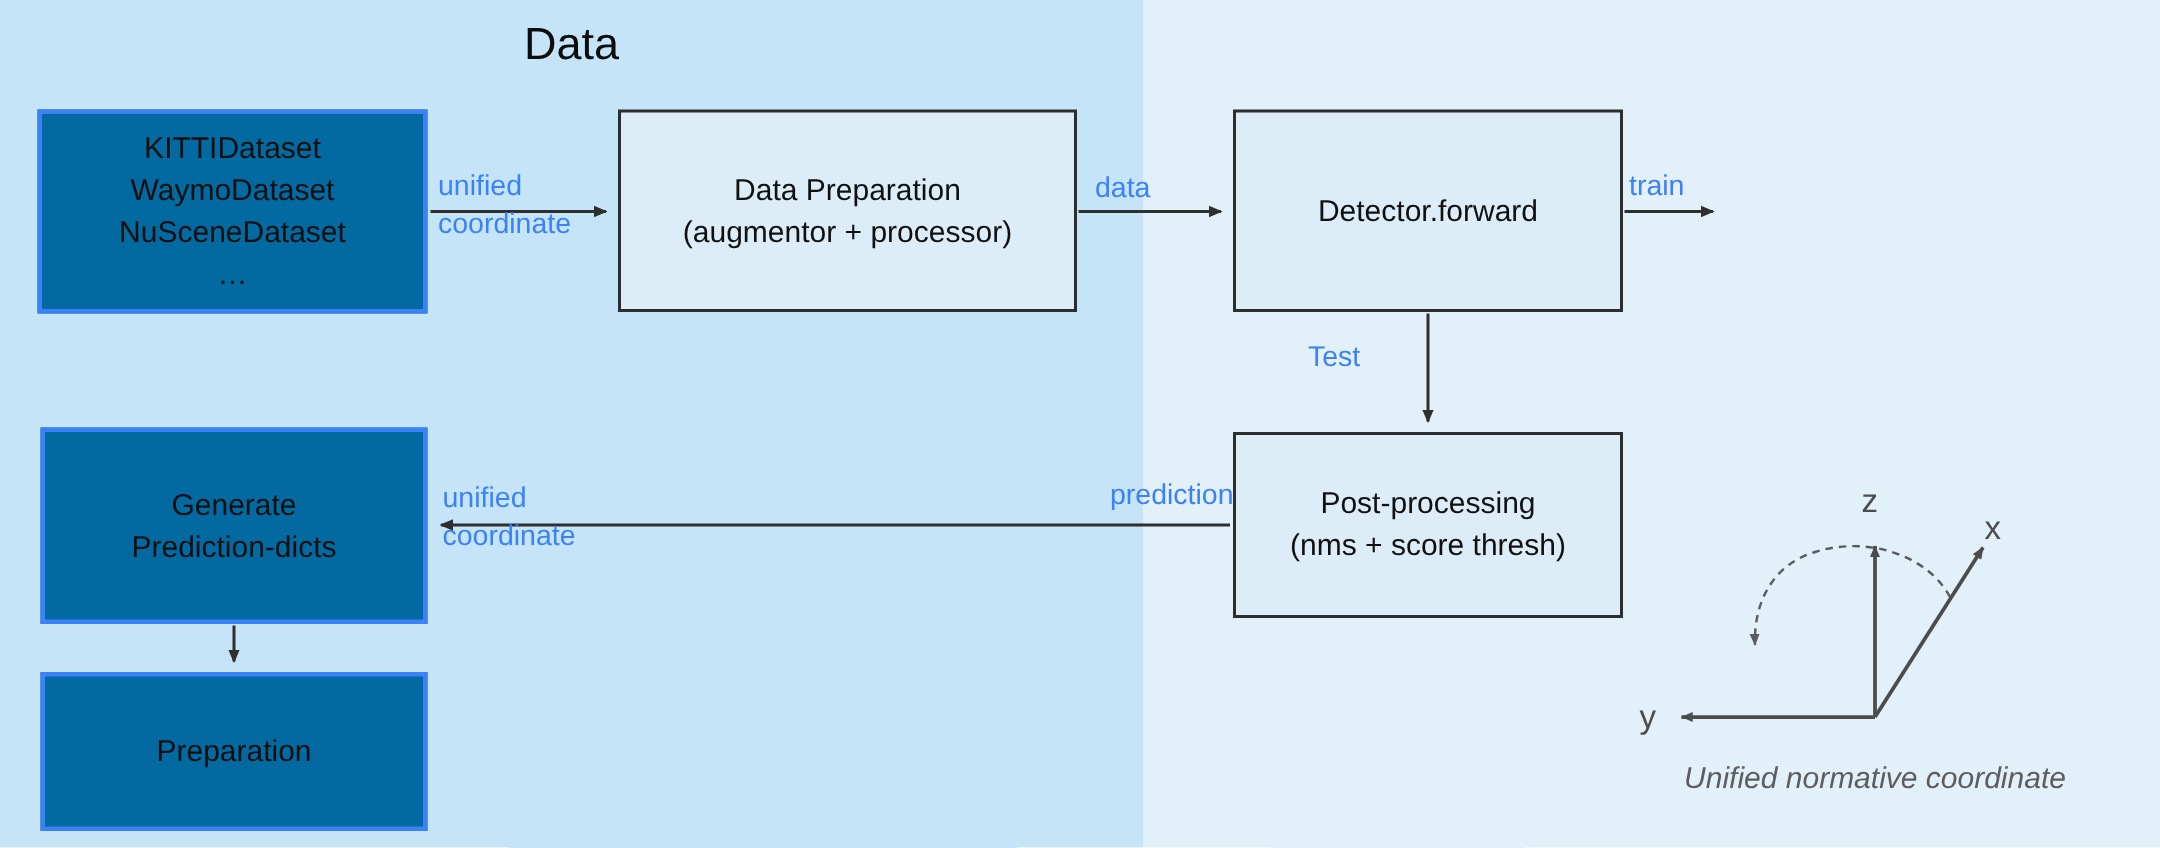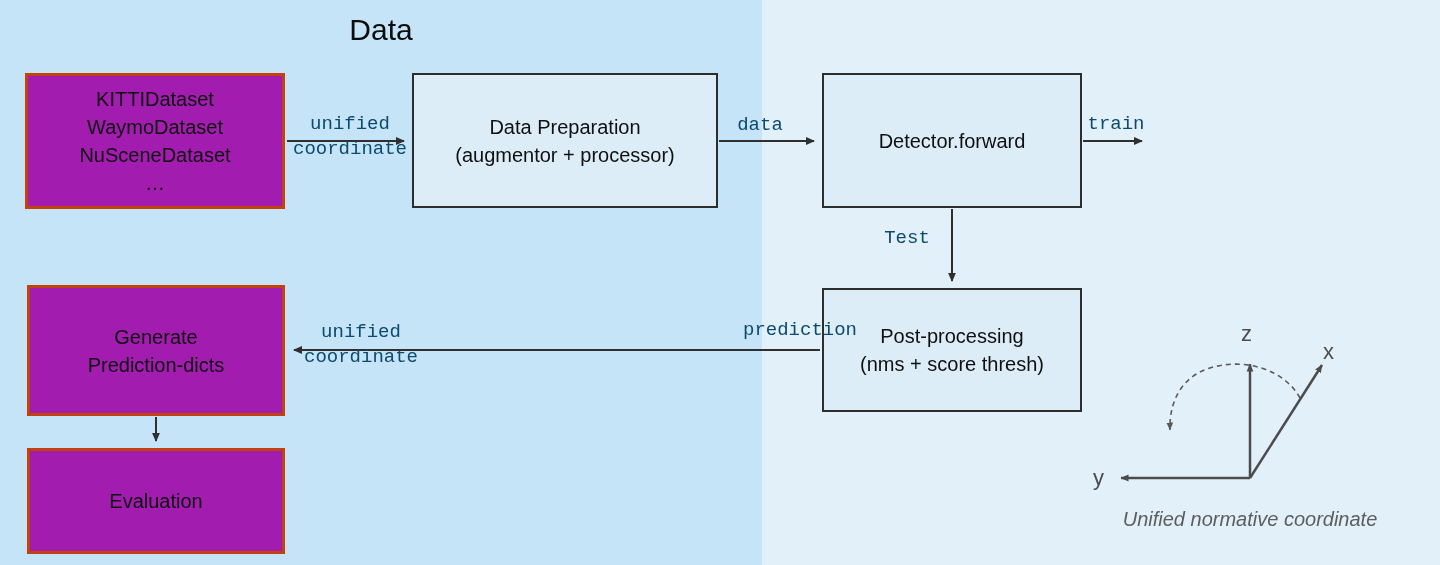--- a/index.html
+++ b/index.html
@@ -48,44 +48,42 @@
     display: flex;
     align-items: center;
     justify-content: center;
     text-align: center;
     font-size: 20px;
     color: #101010;
     line-height: 28px;
     white-space: pre-line;
   }
   .node.green {
-    background: #a21caf;
-    border: 3px solid #c2410c;
+    background: #0369a1;
+    border: 3px solid #3b82f6;
   }
   .node.blue {
     background: #dcedf8;
     border: 2px solid #2d2d2d;
   }
 
   #node-datasets   { left: 25px;  top: 73px;  width: 260px; height: 136px; }
   #node-dataprep   { left: 412px; top: 73px;  width: 306px; height: 135px; }
   #node-detector   { left: 822px; top: 73px;  width: 260px; height: 135px; }
   #node-optimization { left: 1150px; top: 73px; width: 270px; height: 135px; }
   #node-postproc   { left: 822px; top: 288px; width: 260px; height: 124px; }
   #node-genpred    { left: 27px;  top: 285px; width: 258px; height: 131px; }
   #node-evaluation { left: 27px;  top: 448px; width: 258px; height: 106px; }
 
   .edge-label {
     position: absolute;
     font-size: 19px;
-    color: #0c4a6e;
+    color: #3b82f6;
     line-height: 25px;
     white-space: pre-line;
-    text-align: center;
-    font-family: Liberation Mono, monospace;
   }
   #label-unified-top { left: 292px; top: 112px; width: 116px; }
   #label-data        { left: 730px; top: 113px; width: 60px; }
   #label-train       { left: 1086px; top: 112px; width: 60px; }
   #label-test        { left: 872px; top: 226px; width: 70px; }
   #label-prediction  { left: 740px; top: 318px; width: 120px; }
   #label-unified-bot { left: 295px; top: 320px; width: 132px; }
 
   #svg-edges {
     position: absolute;
@@ -166,21 +164,21 @@
 
   <div class="node blue" id="node-detector">Detector.forward</div>
 
 
   <div class="node blue" id="node-postproc">Post-processing
 (nms + score thresh)</div>
 
   <div class="node green" id="node-genpred">Generate
 Prediction-dicts</div>
 
-  <div class="node green" id="node-evaluation">Evaluation</div>
+  <div class="node green" id="node-evaluation">Preparation</div>
 
   <div class="edge-label" id="label-unified-top">unified
 coordinate</div>
 
   <div class="edge-label" id="label-data">data</div>
 
   <div class="edge-label" id="label-train">train</div>
 
   <div class="edge-label" id="label-test">Test</div>
 

